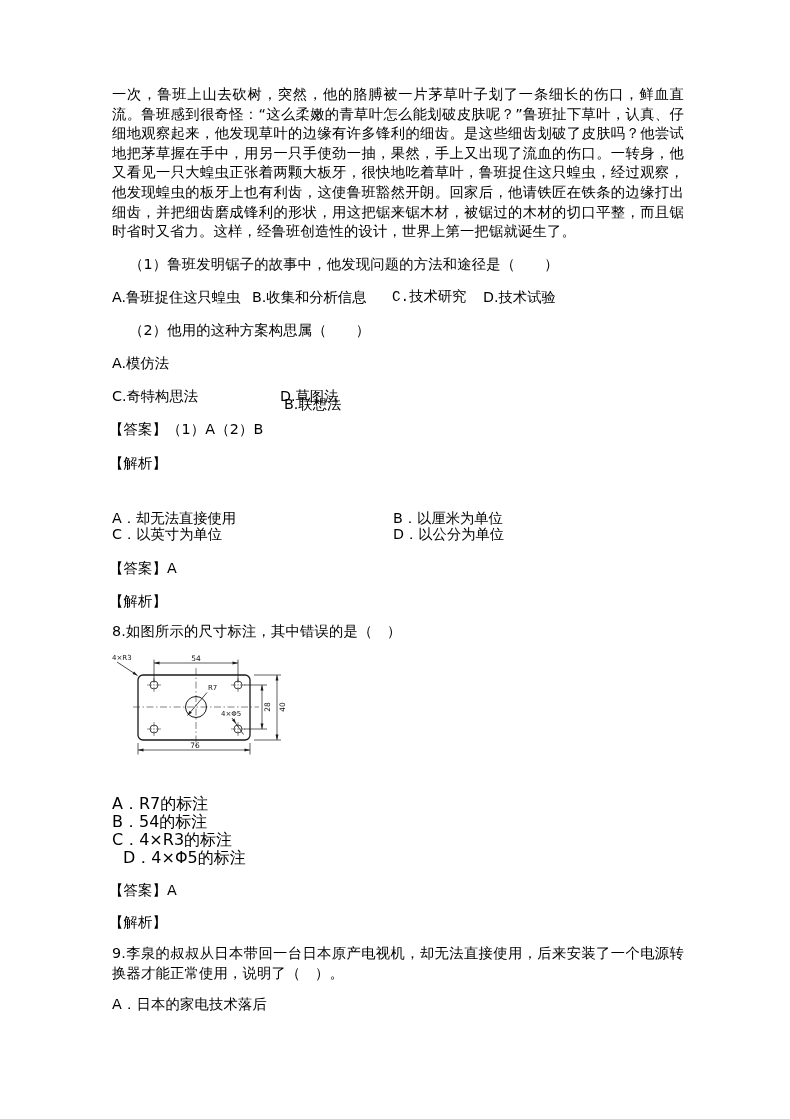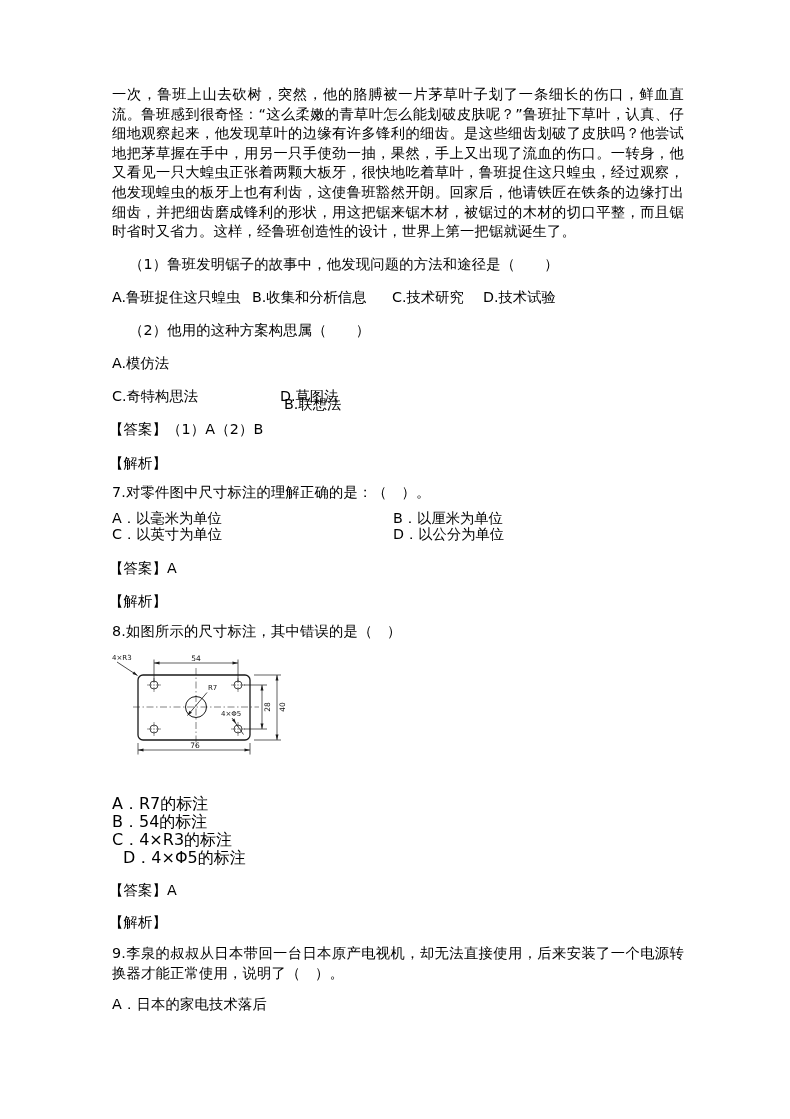--- a/index.html
+++ b/index.html
@@ -20,42 +20,41 @@
 
 <div class="page">
 
   <div class="blk" style="top:85px;">一次，鲁班上山去砍树，突然，他的胳膊被一片茅草叶子划了一条细长的伤口，鲜血直流。鲁班感到很奇怪：“这么柔嫩的青草叶怎么能划破皮肤呢？”鲁班扯下草叶，认真、仔细地观察起来，他发现草叶的边缘有许多锋利的细齿。是这些细齿划破了皮肤吗？他尝试地把茅草握在手中，用另一只手使劲一抽，果然，手上又出现了流血的伤口。一转身，他又看见一只大蝗虫正张着两颗大板牙，很快地吃着草叶，鲁班捉住这只蝗虫，经过观察，他发现蝗虫的板牙上也有利齿，这使鲁班豁然开朗。回家后，他请铁匠在铁条的边缘打出细齿，并把细齿磨成锋利的形状，用这把锯来锯木材，被锯过的木材的切口平整，而且锯时省时又省力。这样，经鲁班创造性的设计，世界上第一把锯就诞生了。</div>
 
   <div class="blk single outdent" style="top:255px;">（1）鲁班发明锯子的故事中，他发现问题的方法和途径是（　　）</div>
 
   <div class="row" style="top:288px;">
     <span class="opt" style="left:0px;">A.鲁班捉住这只蝗虫</span>
     <span class="opt" style="left:140px;">B.收集和分析信息</span>
-    <span class="opt" style="left:280px;">C.技术研究</span>
+    <span class="opt" style="left:280px;font-family:Liberation Mono, monospace;">C.技术研究</span>
     <span class="opt" style="left:371px;">D.技术试验</span>
   </div>
 
   <div class="blk single outdent" style="top:321px;">（2）他用的这种方案构思属（　　）</div>
 
   <div class="row" style="top:354px;">
     <span class="opt" style="left:0px;">A.模仿法</span>
     <span class="opt" style="left:172px;margin-top:41px;">B.联想法</span>
   </div>
   <div class="row" style="top:387px;">
     <span class="opt" style="left:0px;">C.奇特构思法</span>
     <span class="opt" style="left:168px;">D.草图法</span>
   </div>
 
   <div class="blk single ansblk" style="top:420px;">【答案】（1）A（2）B</div>
   <div class="blk single ansblk" style="top:454px;">【解析】</div>
 
-  <div class="blk single" style="top:483px;">7.对零件图中尺寸标注的理解正确的是：（　）。</div>
 
   <div class="row" style="top:510px;height:17px;line-height:16.5px;">
-    <span class="opt" style="left:0px;">A．以毫米为单位</span>
+    <span class="opt" style="left:0px;">A．却无法直接使用</span>
     <span class="opt" style="left:281px;">B．以厘米为单位</span>
   </div>
   <div class="row" style="top:526px;height:17px;line-height:16.5px;">
     <span class="opt" style="left:0px;">C．以英寸为单位</span>
     <span class="opt" style="left:281px;">D．以公分为单位</span>
   </div>
 
   <div class="blk single ansblk" style="top:559px;">【答案】A</div>
   <div class="blk single ansblk" style="top:592px;">【解析】</div>
 

